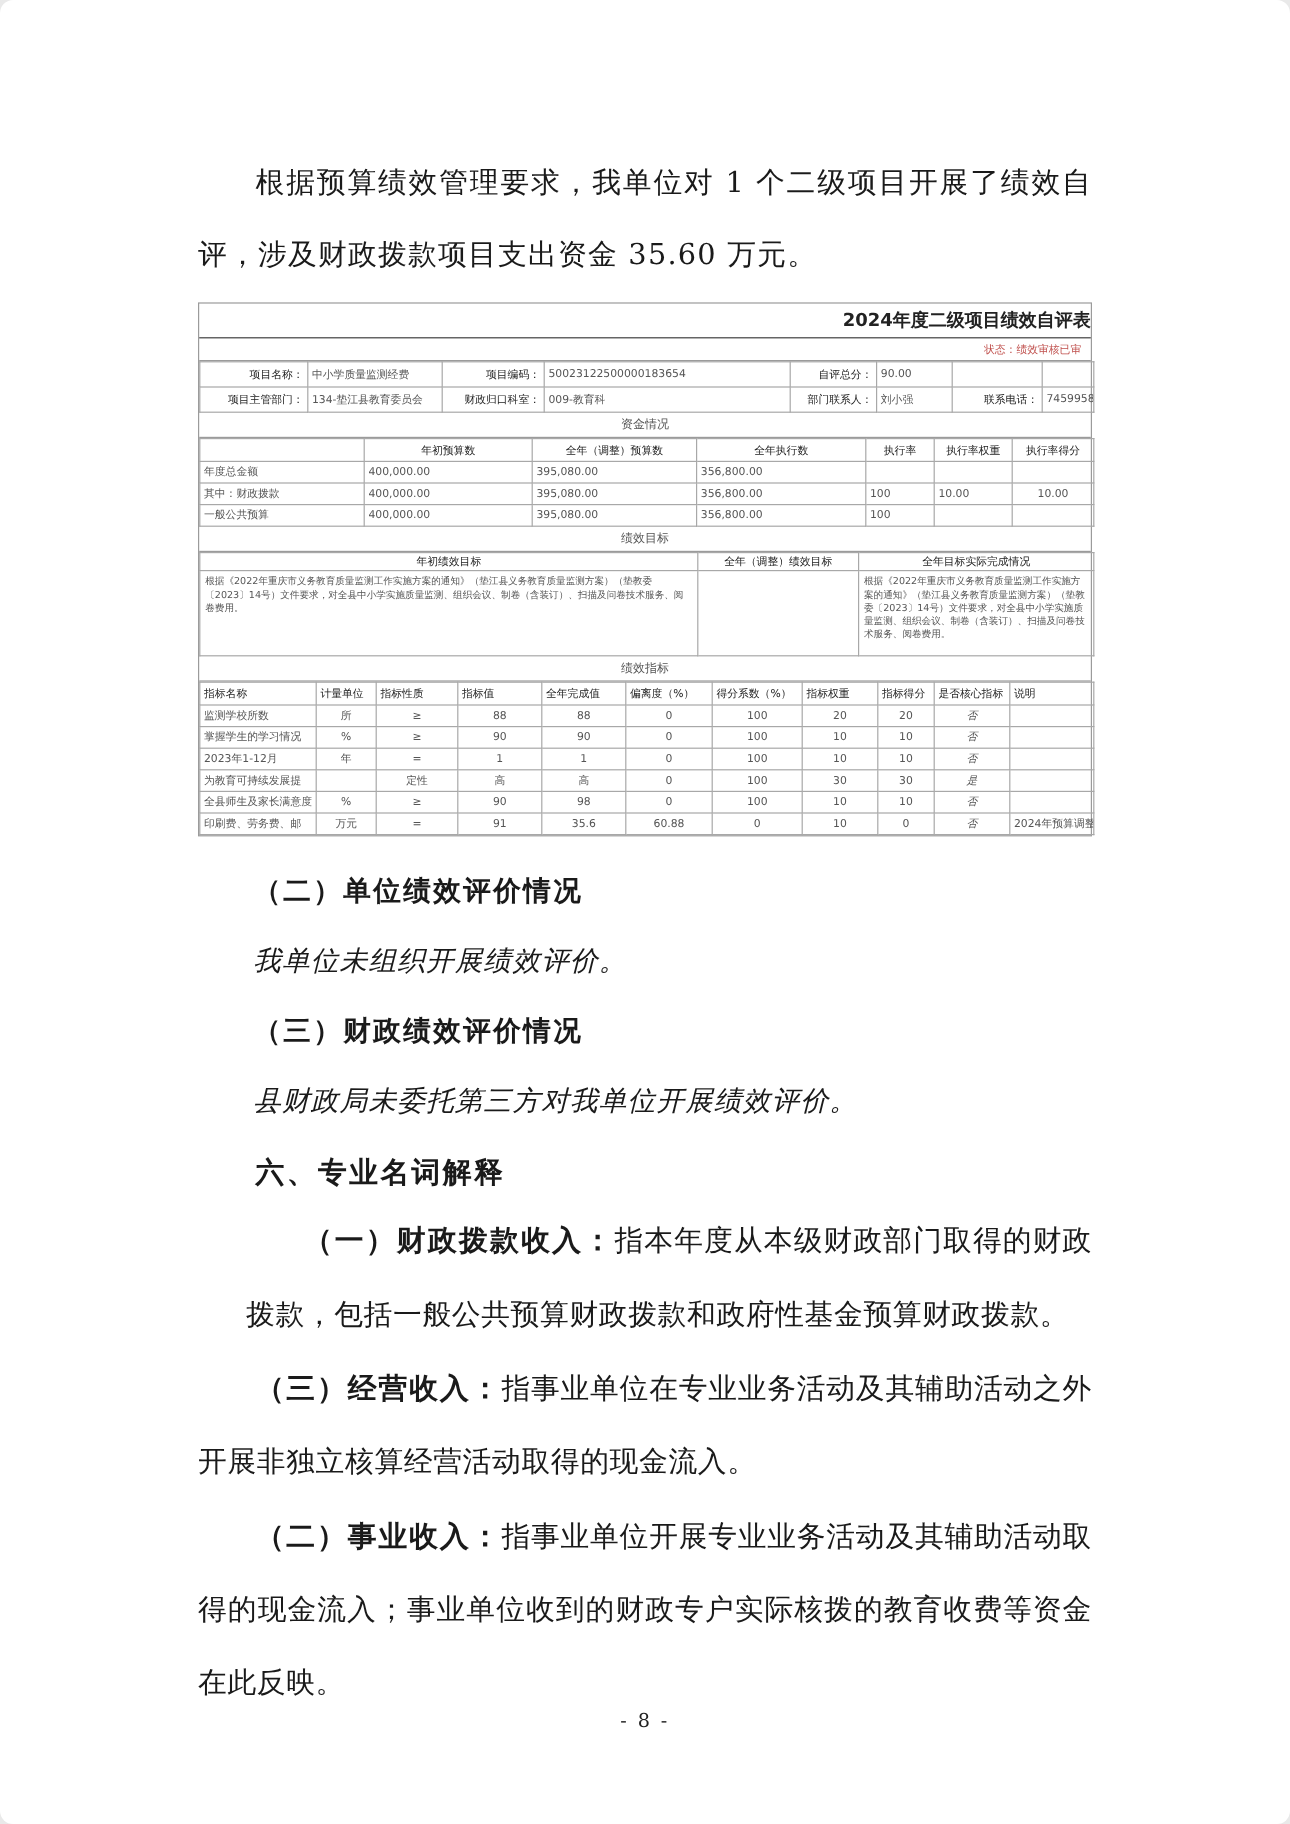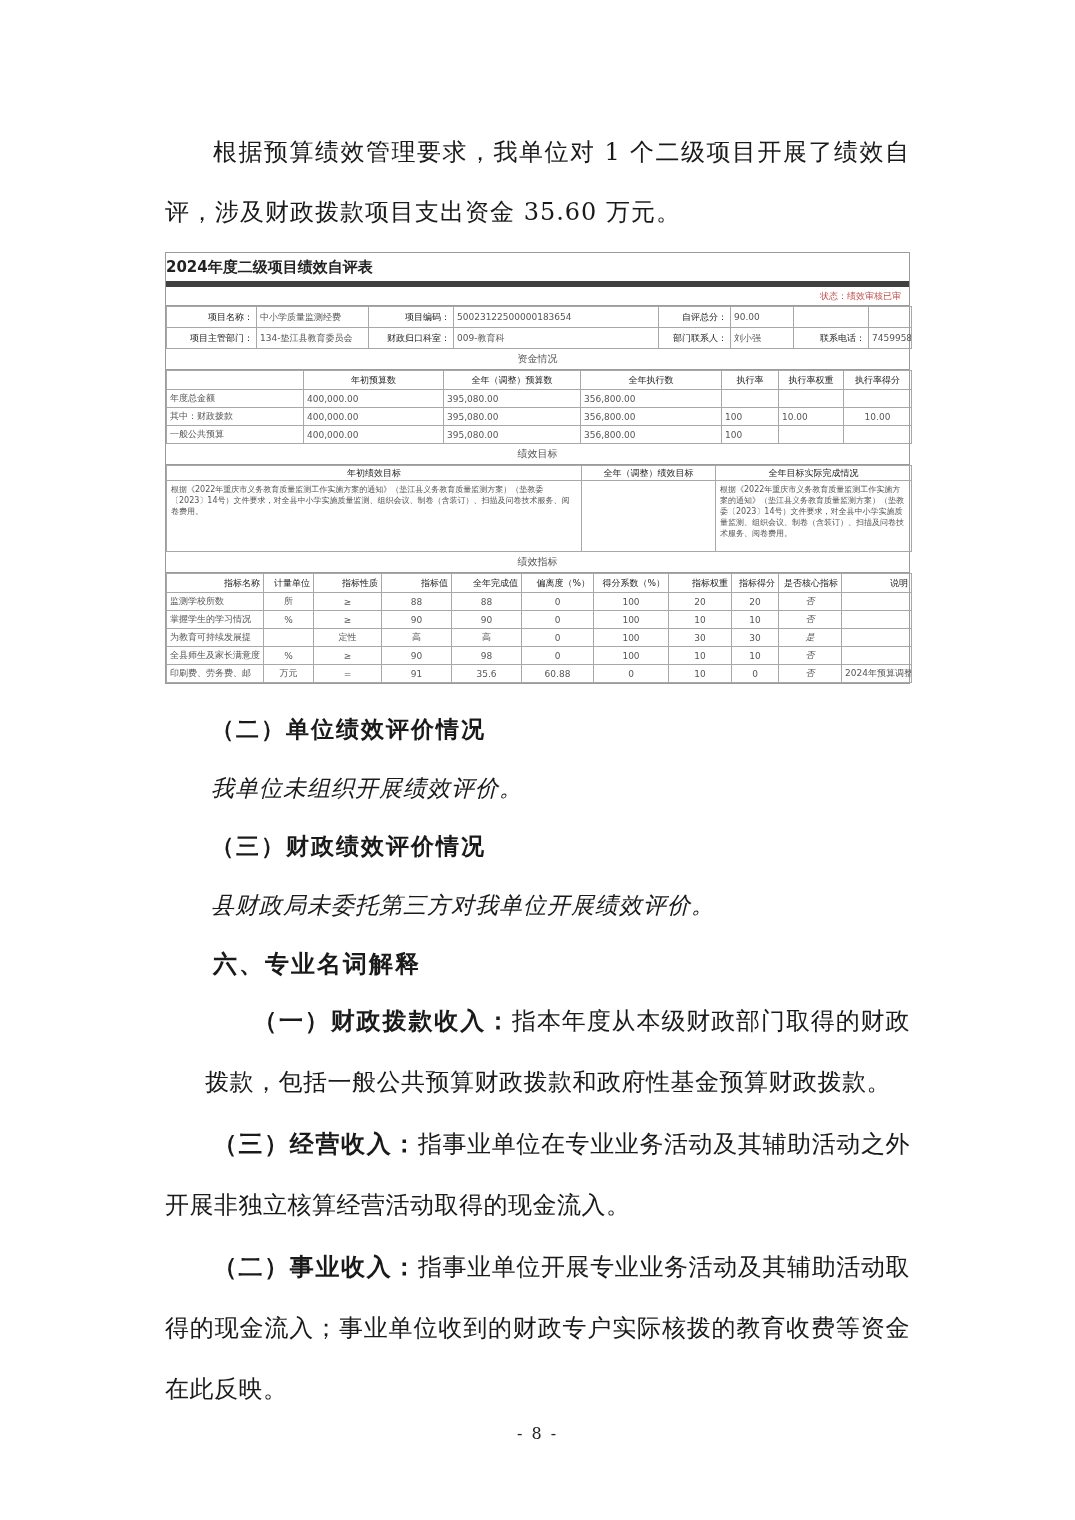--- a/index.html
+++ b/index.html
@@ -1,51 +1,51 @@
 <!DOCTYPE html>
 <html><head>
 <meta charset="utf-8">
 <style>
   html,body{margin:0;padding:0;background:#e9e9e9;}
   .page{width:1075px;height:1520px;background:#ffffff;margin:0 auto;position:relative;overflow:hidden;
-        font-family:"DejaVu Serif","Liberation Serif",serif;color:#1a1a1a;}
+        font-family:"DejaVu Serif","Liberation Serif",serif;color:#1a1a1a;border-radius:11px;}
   .content{position:absolute;left:165px;width:745px;top:0;}
 
   
   .p-main{font-size:24px;line-height:60px;text-align:justify;text-indent:2em;margin:0;letter-spacing:1px;}
   .p-body{font-size:23px;line-height:34px;text-indent:2em;margin:0;letter-spacing:1px;font-style:italic;}
   .h-serif{font-size:23px;font-weight:bold;text-indent:2em;margin:0;letter-spacing:2px;}
   .h-sans{font-size:24px;font-weight:bold;text-indent:2em;margin:0;letter-spacing:2px;
           font-family:"DejaVu Sans","Liberation Sans",sans-serif;}
   .p-term{font-size:24px;line-height:61px;text-align:justify;text-indent:2em;margin:0;letter-spacing:0.5px;}
   .p-term .lead{font-weight:bold;letter-spacing:1.5px;}
   .mt30{margin-top:30px;} .mt26{margin-top:26px;} .mt10{margin-top:10px;margin-left:40px;}
 
   
   .form{margin-top:10px;border:1px solid #9b9b9b;background:#fff;
         font-family:"DejaVu Sans","Liberation Sans",sans-serif;color:#444;}
-  .form .title{font-size:15px;font-weight:bold;text-align:left;color:#222;
-               padding:5px 0 4px 0;border-bottom:6px solid #404040;}
+  .form .title{font-size:15px;font-weight:bold;text-align:right;color:#222;
+               padding:5px 0 4px 0;border-bottom:1px solid #404040;}
   .form .status{font-size:9px;color:#c0504d;text-align:right;padding:3px 8px 2px 0;
                 border-bottom:1px solid #9b9b9b;}
   .form table{border-collapse:collapse;width:745px;table-layout:fixed;}
   .form td,.form th{border:1px solid #a8a8a8;font-weight:normal;font-size:9px;
                     overflow:hidden;white-space:nowrap;padding:0 3px;color:#555;}
   .form .lbl{text-align:right;color:#222;}
   .form .val{text-align:left;}
   .info td{height:20px;}
   .banner{font-size:10px;color:#555;text-align:center;padding:3px 0;border-bottom:1px solid #9b9b9b;}
   .fund th{color:#222;height:18px;text-align:center;}
   .fund td{height:17px;}
   .num{text-align:left;padding-right:5px;}
   .ctr{text-align:center;}
   .goals th{color:#222;height:14px;text-align:center;}
   .goals td{font-size:8px;line-height:11px;white-space:normal;vertical-align:top;
             padding:3px 4px;height:64px;}
-  .ind th{color:#222;height:18px;text-align:right;}
+  .ind th{color:#222;height:18px;text-align:left;}
   .ind td{height:17px;text-align:center;}
   .ind td.name{text-align:left;}
   .ital{font-style:italic;}
 
   .footer{position:absolute;top:1424px;left:0;width:100%;text-align:center;
           font-size:16px;color:#222;letter-spacing:2px;}
 </style>
 </head>
 <body>
 
@@ -214,20 +214,33 @@
           <td>90</td>
           <td>90</td>
           <td>0</td>
           <td>100</td>
           <td>10</td>
           <td>10</td>
           <td class="ital">否</td>
           <td></td>
         </tr>
         <tr>
+          <td class="name">2023年1-12月</td>
+          <td>年</td>
+          <td>=</td>
+          <td>1</td>
+          <td>1</td>
+          <td>0</td>
+          <td>100</td>
+          <td>10</td>
+          <td>10</td>
+          <td class="ital">否</td>
+          <td></td>
+        </tr>
+        <tr>
           <td class="name">为教育可持续发展提</td>
           <td></td>
           <td>定性</td>
           <td>高</td>
           <td>高</td>
           <td>0</td>
           <td>100</td>
           <td>30</td>
           <td>30</td>
           <td class="ital">是</td>

